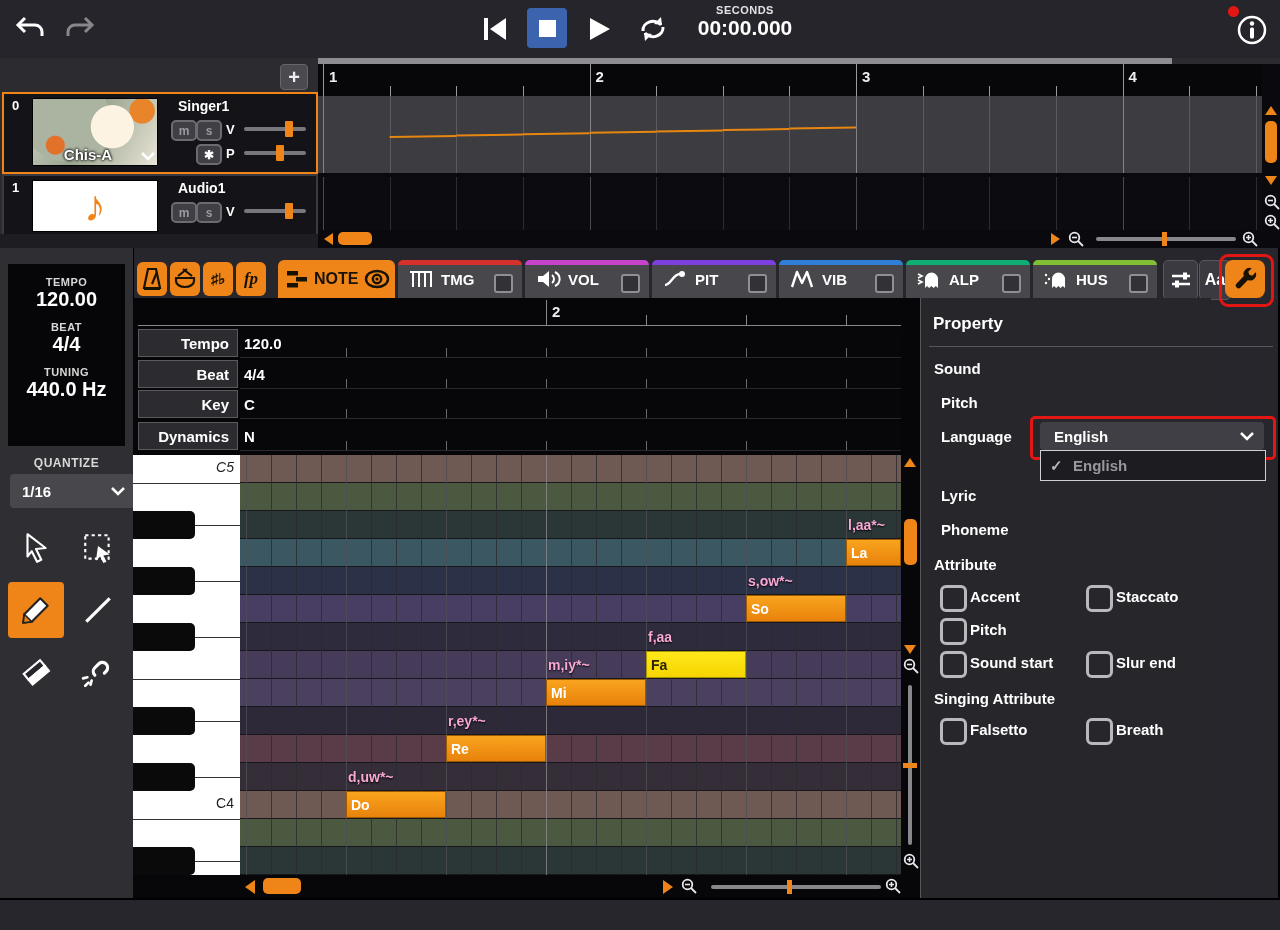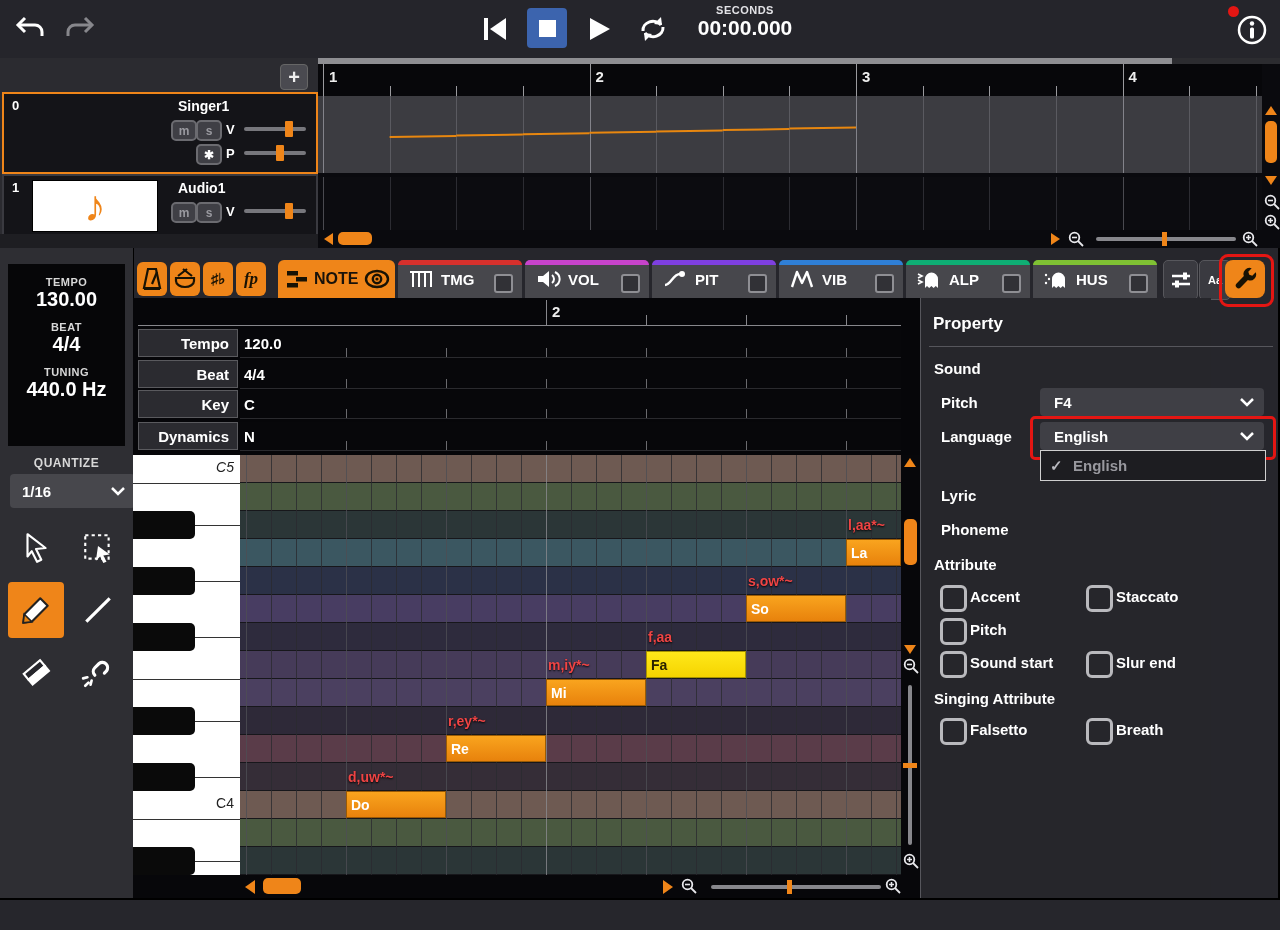--- a/index.html
+++ b/index.html
@@ -70,21 +70,21 @@
          justify-content:center;color:#fff;font-weight:bold}
   .redbox{border:3px solid #e41613;border-radius:9px;position:absolute;pointer-events:none}
   
   #pianoroll{left:133px;top:298px;width:787px;height:600px;background:#060609}
   .hdrlabel{background:#2b2b30;border:1px solid #5a5a5e;color:#fff;font-size:15px;font-weight:bold;
             display:flex;align-items:center;justify-content:flex-end;padding-right:8px;box-sizing:border-box}
   .hdrval{color:#fff;font-size:15px;font-weight:bold;display:flex;align-items:center}
   .note{position:absolute;height:27px;background:linear-gradient(#f9a41e,#e8820c);border:1px solid #9a5a05;
         box-sizing:border-box;color:#fff;font-size:14px;font-weight:bold;padding:5px 0 0 4px}
   .notesel{background:linear-gradient(#ffe81a,#f5d400);color:#2a2200;border-color:#a89400}
-  .phon{position:absolute;color:#ef4444;font-size:14px;font-weight:bold;text-shadow:0 1px 2px #000;white-space:nowrap}
+  .phon{position:absolute;color:#f9a8d4;font-size:14px;font-weight:bold;text-shadow:0 1px 2px #000;white-space:nowrap}
   .keylabel{position:absolute;right:6px;color:#222;font-size:14px}
   
   #proppanel{left:920px;top:298px;width:291px;height:600px;background:#26262b;border-left:1px solid #56565c;box-sizing:border-box}
   .plabel{color:#fff;font-size:15px;font-weight:bold;position:absolute}
   .ptitle{color:#fff;font-size:17px;font-weight:bold;position:absolute}
   .dd{position:absolute;background:#3f3f45;border-radius:4px;color:#fff;font-size:15px;font-weight:bold;
       display:flex;align-items:center;padding-left:14px;box-sizing:border-box}
   .chev{position:absolute;right:10px;top:50%;margin-top:-4px}
   #langlist{position:absolute;background:#1d1d21;border:1px solid #cfcfcf;box-sizing:border-box}
   .langitem{height:29px;display:flex;align-items:center;color:#fff;font-size:15px;font-weight:bold;
@@ -148,20 +148,26 @@
       <rect x="14" y="13.5" width="4" height="11" rx="1.5" fill="#fff"></rect>
     </svg>
   </div>
 </div>
 
 <div id="trackpanel" class="abs">
   <div id="add-track" class="abs" style="left:280px;top:6px;width:26px;height:24px">+</div>
 
   <div class="abs trackrow" style="left:2px;top:34px;width:312px;height:78px;border:2px solid #ef8519">
     <div class="abs tracknum" style="left:8px;top:4px">0</div>
+    <div id="avatar0" class="abs" style="left:28px;top:4px;width:124px;height:66px">
+      <span class="vname">Chis-A</span>
+      <svg class="abs" style="right:2px;bottom:4px" width="14" height="9">
+        <path d="M1,1 L7,7 L13,1" stroke="#fff" stroke-width="2.5" fill="none"></path>
+      </svg>
+    </div>
     <div class="abs trackname" style="left:174px;top:4px">Singer1</div>
     <div class="abs msbtn" style="left:167px;top:26px;width:22px;height:17px">m</div>
     <div class="abs msbtn" style="left:192px;top:26px;width:22px;height:17px">s</div>
     <div class="abs vp" style="left:222px;top:28px">V</div>
     <div class="abs slidertrack" style="left:240px;top:33px;width:62px">
       <div class="sliderhandle" style="left: calc(72% - 4px);"></div>
     </div>
     <div class="abs msbtn" style="left:192px;top:50px;width:22px;height:17px;color:#fff">✱</div>
     <div class="abs vp" style="left:222px;top:52px">P</div>
     <div class="abs slidertrack" style="left:240px;top:57px;width:62px">
@@ -293,21 +299,21 @@
           <path d="M10,10 L15,15" stroke="#e8e8ec" stroke-width="1.8"></path>
           <path d="M4,6.5 H9 M6.5,4 V9" stroke="#e8e8ec" stroke-width="1.6"></path>
         </svg>
       </span>
   </div>
 </div>
 
 <div id="leftpanel" class="abs">
   <div id="infobox" class="abs">
     <div style="margin-top:12px" class="inflabel">TEMPO</div>
-    <div class="infvalue">130.00</div>
+    <div class="infvalue">120.00</div>
     <div style="margin-top:10px" class="inflabel">BEAT</div>
     <div class="infvalue">4/4</div>
     <div style="margin-top:10px" class="inflabel">TUNING</div>
     <div class="infvalue">440.0 Hz</div>
   </div>
   <div class="abs inflabel" style="left:0;top:208px;width:133px;text-align:center;font-size:12px">QUANTIZE</div>
   <div id="quantize-dd" class="abs" style="left:10px;top:226px;width:113px;height:34px">
     <span>1/16</span>
     <svg class="chev" width="14" height="9">
       <path d="M1,1 L7,7 L13,1" stroke="#fff" stroke-width="2.5" fill="none"></path>
@@ -452,21 +458,21 @@
       </div>
     </div>
 
   <div class="abs sqbtn" style="left:1030px;top:2px;width:33px;height:38px">
     <svg width="22" height="22" viewBox="0 0 22 22">
       <path d="M2,7 H20 M2,15 H20" stroke="#fff" stroke-width="2.4"></path>
       <rect x="13" y="3.5" width="4" height="7" fill="#fff"></rect>
       <rect x="5" y="11.5" width="4" height="7" fill="#fff"></rect>
     </svg>
   </div>
-  <div class="abs sqbtn" style="left:1066px;top:2px;width:30px;height:38px;font-size:11px">Aa</div>
+  <div class="abs sqbtn" style="left:1066px;top:2px;width:30px;height:38px;font-size:16px">Aa</div>
   <div class="abs minibtn" style="left:1092px;top:2px;width:40px;height:38px;border-radius:8px">
     <svg width="24" height="24" viewBox="0 0 24 24">
       <path d="M22.7,5.3a6,6,0,0,1-7.8,7.8L7.6,20.4a2.8,2.8,0,0,1-4-4l7.3-7.3A6,6,0,0,1,18.7,1.3l-3.4,3.4,1,3,3,1Z" fill="#181204"></path>
     </svg>
   </div>
   <div class="redbox" style="left:1086px;top:-4px;width:49px;height:47px"></div>
 </div>
 
 <div id="pianoroll" class="abs">
   <div class="abs" id="score-ruler" style="left:0;top:0;width:768px;height:28px">
@@ -645,26 +651,20 @@
       </span>
   </div>
 </div>
 
 <div id="proppanel" class="abs">
   <div class="ptitle" style="left:12px;top:16px">Property</div>
   <div class="abs" style="left:8px;top:48px;width:344px;height:1px;background:#56565c"></div>
   <div class="plabel" style="left:13px;top:62px">Sound</div>
 
   <div class="plabel" style="left:20px;top:96px">Pitch</div>
-  <div class="dd" style="left:119px;top:90px;width:224px;height:28px">
-    <span>F4</span>
-    <svg class="chev" width="14" height="9">
-      <path d="M1,1 L7,7 L13,1" stroke="#fff" stroke-width="2.5" fill="none"></path>
-      </svg>
-  </div>
 
   <div class="plabel" style="left:20px;top:130px">Language</div>
   <div class="dd" style="left:119px;top:124px;width:224px;height:28px">
     <span>English</span>
     <svg class="chev" width="14" height="9">
       <path d="M1,1 L7,7 L13,1" stroke="#fff" stroke-width="2.5" fill="none"></path>
       </svg>
   </div>
   <div class="redbox" style="left:109px;top:118px;width:240px;height:38px;border-radius:5px"></div>
 

